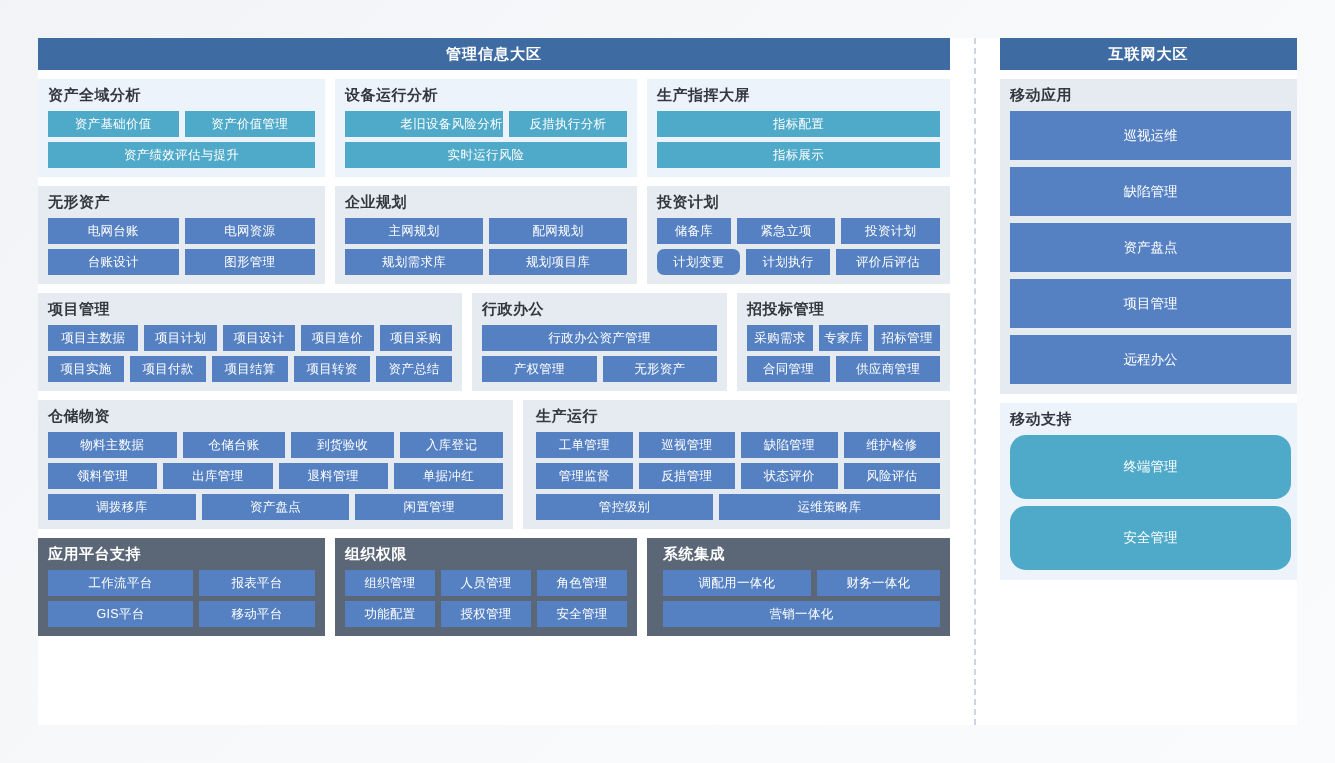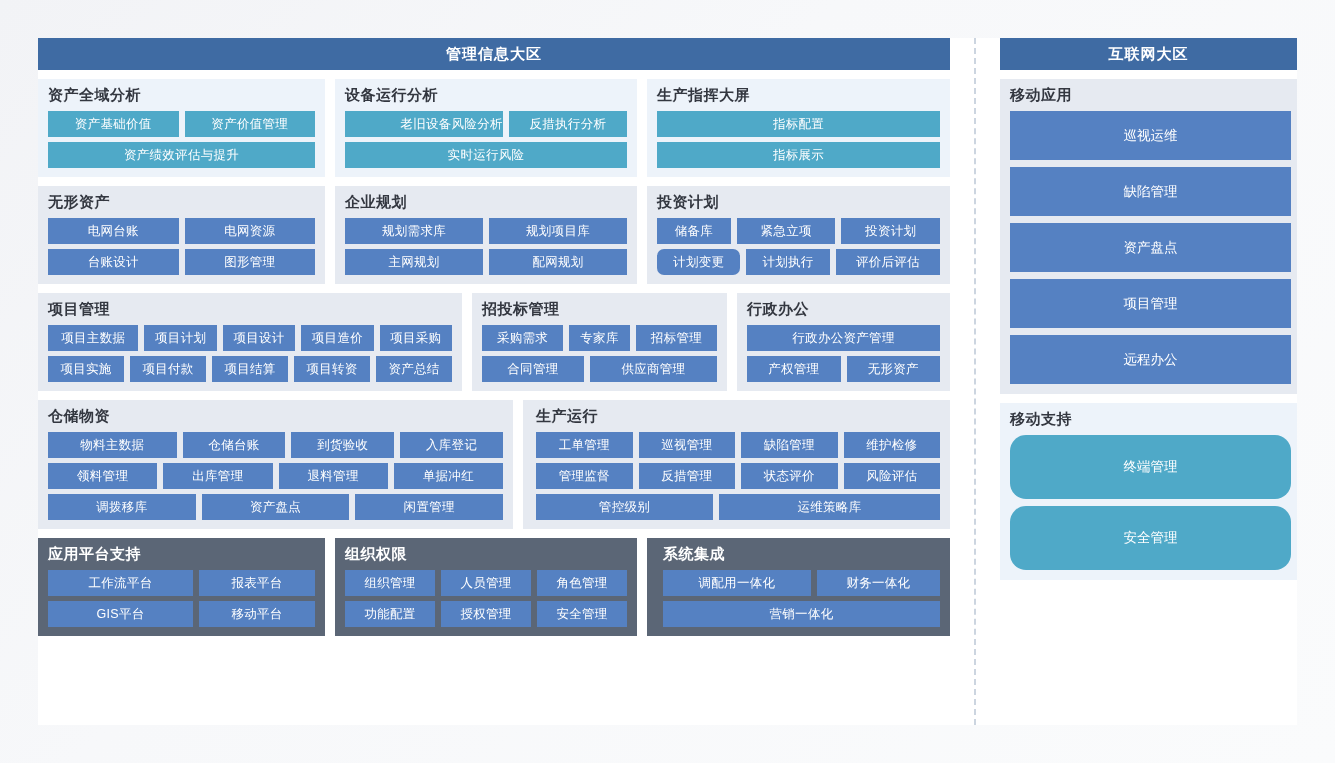--- a/index.html
+++ b/index.html
@@ -162,26 +162,26 @@
               <div class="tile" style="flex-grow: 1;">电网资源</div>
             </div>
             <div class="row">
               <div class="tile" style="flex-grow: 1;">台账设计</div>
               <div class="tile" style="flex-grow: 1;">图形管理</div>
             </div>
           </div>
           <div class="group theme-blue">
             <div class="group-title">企业规划</div>
             <div class="row">
+              <div class="tile" style="flex-grow: 1;">主网规划</div>
+              <div class="tile" style="flex-grow: 1;">配网规划</div>
+            </div>
+            <div class="row">
               <div class="tile" style="flex-grow: 1;">规划需求库</div>
               <div class="tile" style="flex-grow: 1;">规划项目库</div>
-            </div>
-            <div class="row">
-              <div class="tile" style="flex-grow: 1;">主网规划</div>
-              <div class="tile" style="flex-grow: 1;">配网规划</div>
             </div>
           </div>
           <div class="group theme-blue">
             <div class="group-title">投资计划</div>
             <div class="row">
               <div class="tile" style="flex-grow: 0.818;">储备库</div>
               <div class="tile" style="flex-grow: 1.091;">紧急立项</div>
               <div class="tile" style="flex-grow: 1.091;">投资计划</div>
             </div>
             <div class="row">
@@ -203,39 +203,39 @@
             </div>
             <div class="row">
               <div class="tile" style="flex-grow: 1;">项目实施</div>
               <div class="tile" style="flex-grow: 1;">项目付款</div>
               <div class="tile" style="flex-grow: 1;">项目结算</div>
               <div class="tile" style="flex-grow: 1;">项目转资</div>
               <div class="tile" style="flex-grow: 1;">资产总结</div>
             </div>
           </div>
           <div class="group theme-blue">
+            <div class="group-title">行政办公</div>
+            <div class="row">
+              <div class="tile" style="flex-grow: 1;">行政办公资产管理</div>
+            </div>
+            <div class="row">
+              <div class="tile" style="flex-grow: 1;">产权管理</div>
+              <div class="tile" style="flex-grow: 1;">无形资产</div>
+            </div>
+          </div>
+          <div class="group theme-blue">
             <div class="group-title">招投标管理</div>
             <div class="row">
               <div class="tile" style="flex-grow: 1.091;">采购需求</div>
               <div class="tile" style="flex-grow: 0.818;">专家库</div>
               <div class="tile" style="flex-grow: 1.091;">招标管理</div>
             </div>
             <div class="row">
               <div class="tile" style="flex-grow: 0.889;">合同管理</div>
               <div class="tile" style="flex-grow: 1.111;">供应商管理</div>
-            </div>
-          </div>
-          <div class="group theme-blue">
-            <div class="group-title">行政办公</div>
-            <div class="row">
-              <div class="tile" style="flex-grow: 1;">行政办公资产管理</div>
-            </div>
-            <div class="row">
-              <div class="tile" style="flex-grow: 1;">产权管理</div>
-              <div class="tile" style="flex-grow: 1;">无形资产</div>
             </div>
           </div>
         </div>
       <div id="band4" class="band">
           <div class="group theme-blue">
             <div class="group-title">仓储物资</div>
             <div class="row">
               <div class="tile" style="flex-grow: 1.176;">物料主数据</div>
               <div class="tile" style="flex-grow: 0.941;">仓储台账</div>
               <div class="tile" style="flex-grow: 0.941;">到货验收</div>

